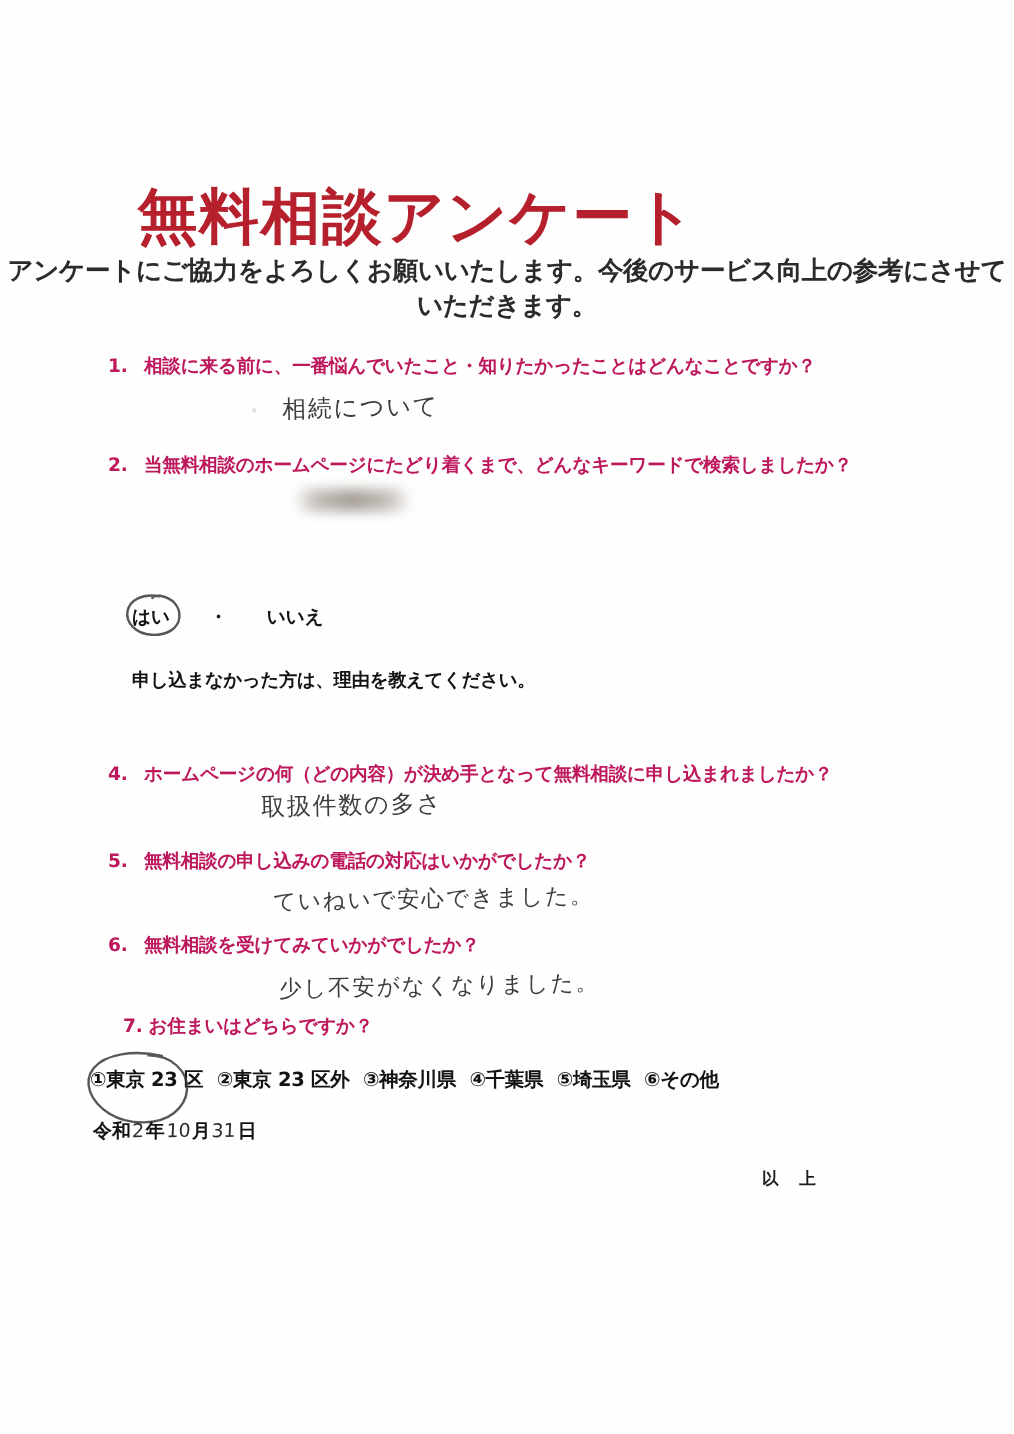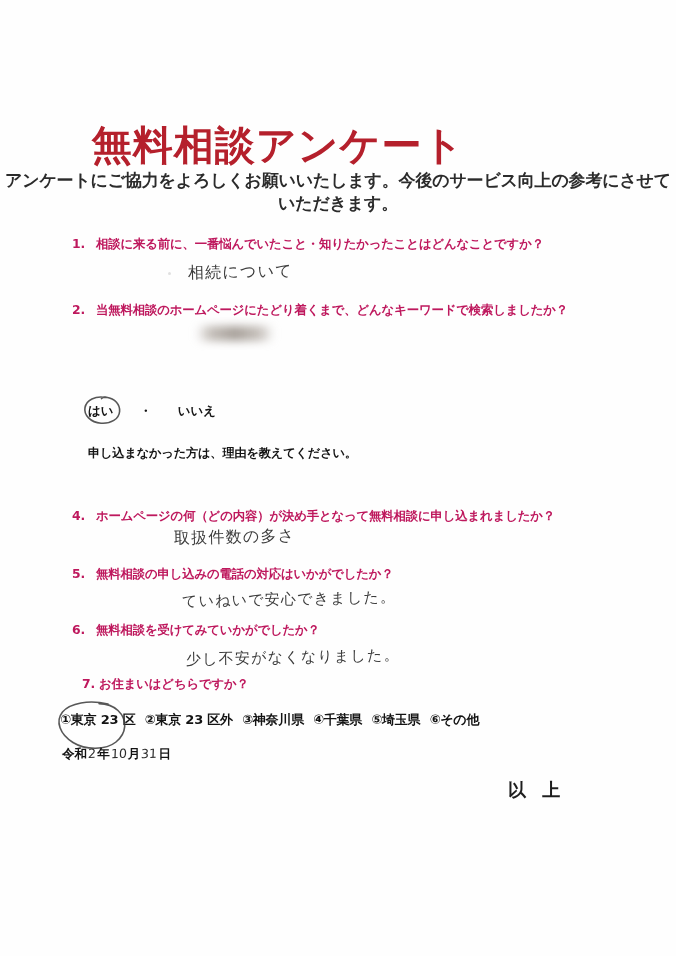--- a/index.html
+++ b/index.html
@@ -114,21 +114,21 @@
   .date-line .hw-num {
     font-family: "DejaVu Sans", "Liberation Sans", sans-serif;
     font-weight: 400;
     color: #2c2c2c;
     padding: 0 1px;
     display: inline-block;
     transform: skewX(-4deg) rotate(-1.5deg);
   }
   .closing {
     position: absolute;
-    font-size: 18px;
+    font-size: 11px;
     font-weight: 700;
     letter-spacing: 5px;
     color: #1d1d1d;
     white-space: nowrap;
   }
 
   
   .hw {
     position: absolute;
     font-family: "DejaVu Sans", "Liberation Sans", sans-serif;

